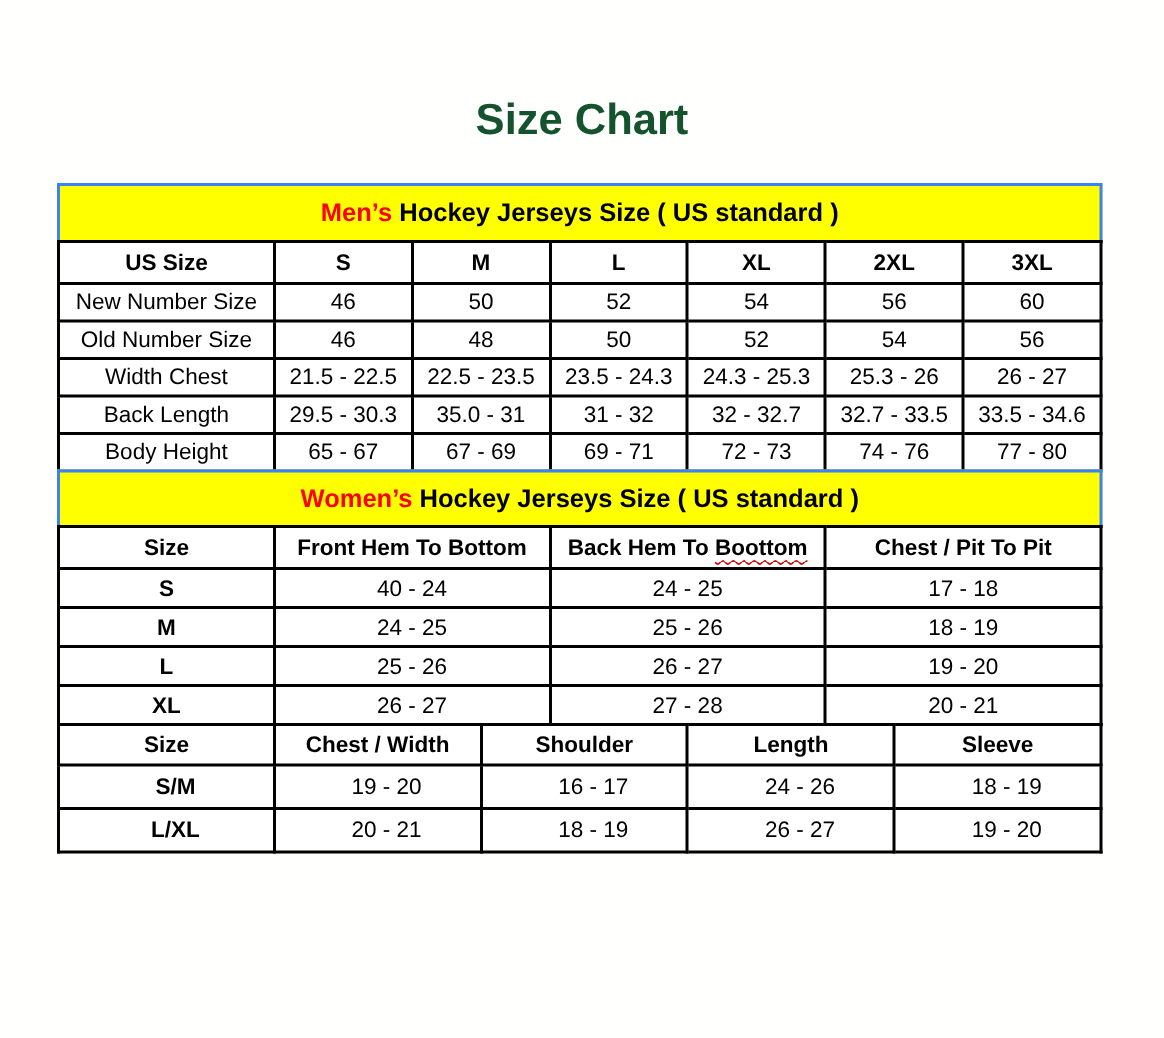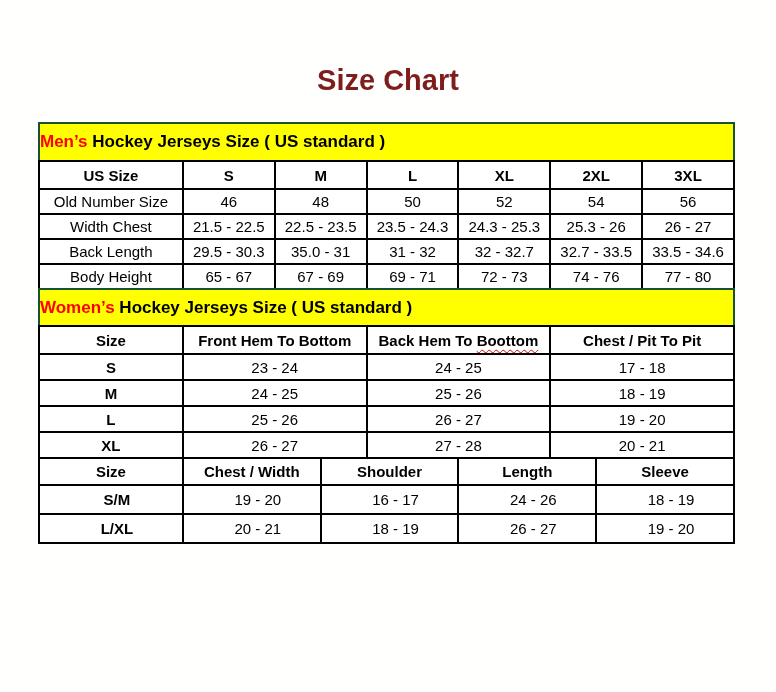--- a/index.html
+++ b/index.html
@@ -11,33 +11,33 @@
     font-family: "Liberation Sans", sans-serif;
     color: #000;
     overflow: hidden;
   }
   .title {
     margin: 0;
     padding-top: 64px;
     text-align: center;
     font-size: 29px;
     font-weight: bold;
-    color: #7f1d1d;
+    color: #14532d;
   }
   .chart {
     position: absolute;
     left: 38px;
     top: 122px;
     width: 697px;
   }
   .sec + .sec { margin-top: -2px; }
   .band {
-    border: 2px solid #14532d;
+    border: 2px solid #3b82f6;
     background: #ffff00;
-    text-align: left;
+    text-align: center;
     font-weight: bold;
     font-size: 17px;
   }
   .band .accent { color: #ff0000; }
   .sec-mens  .band { height: 36px; line-height: 36px; }
   .sec-womens .band { height: 35px; line-height: 35px; }
   .sec-youth .band { height: 28px; line-height: 28px; }
   table.size-table {
     width: 100%;
     border-collapse: collapse;
@@ -96,20 +96,29 @@
               <th>S</th>
               <th>M</th>
               <th>L</th>
               <th>XL</th>
               <th>2XL</th>
               <th>3XL</th>
             </tr>
           </thead>
           <tbody>
             <tr>
+              <td class="row-label">New Number Size</td>
+              <td>46</td>
+              <td>50</td>
+              <td>52</td>
+              <td>54</td>
+              <td>56</td>
+              <td>60</td>
+            </tr>
+            <tr>
               <td class="row-label">Old Number Size</td>
               <td>46</td>
               <td>48</td>
               <td>50</td>
               <td>52</td>
               <td>54</td>
               <td>56</td>
             </tr>
             <tr>
               <td class="row-label">Width Chest</td>
@@ -155,21 +164,21 @@
             <tr>
               <th>Size</th>
               <th>Front Hem To Bottom</th>
               <th><span>Back Hem To </span><span class="squiggle">Boottom</span></th>
               <th>Chest / Pit To Pit</th>
             </tr>
           </thead>
           <tbody>
             <tr>
               <td class="row-label bold">S</td>
-              <td>23 - 24</td>
+              <td>40 - 24</td>
               <td>24 - 25</td>
               <td>17 - 18</td>
             </tr>
             <tr>
               <td class="row-label bold">M</td>
               <td>24 - 25</td>
               <td>25 - 26</td>
               <td>18 - 19</td>
             </tr>
             <tr>

